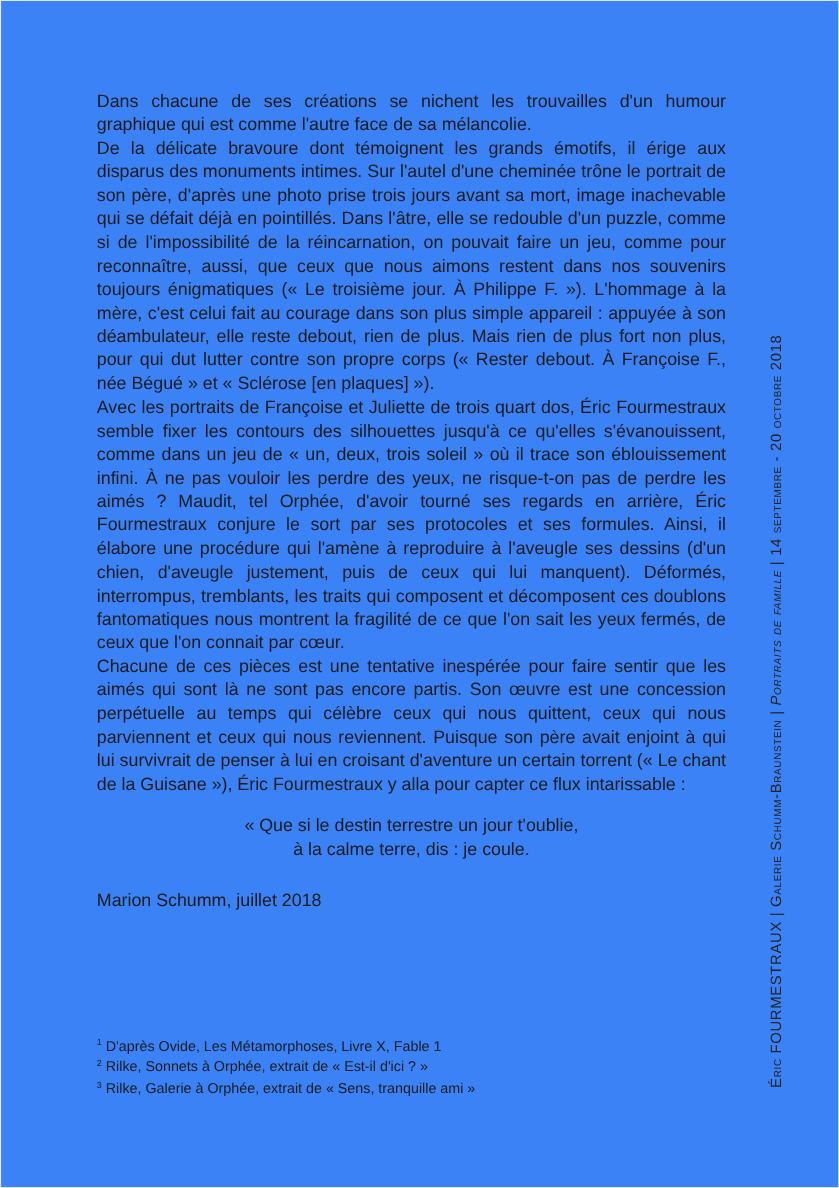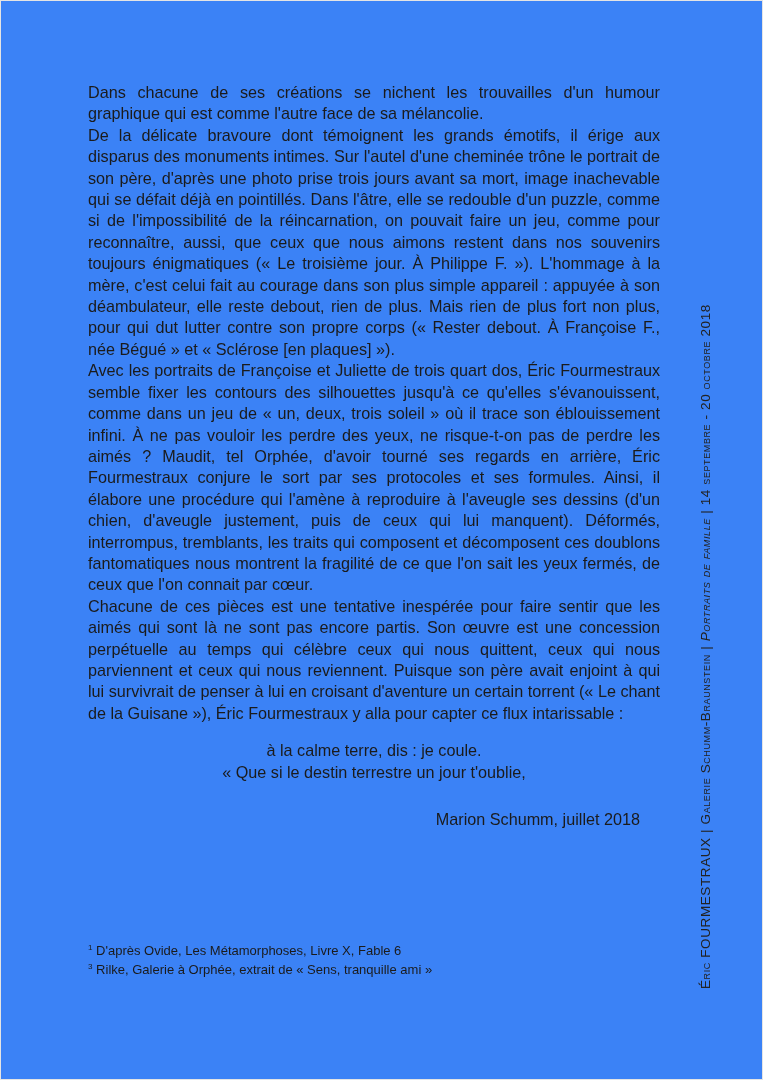--- a/index.html
+++ b/index.html
@@ -38,21 +38,21 @@
     font-size: 16.2px;
     line-height: 22px;
   }
   .quote sup, .footnote sup {
     font-size: 0.62em;
     vertical-align: super;
     line-height: 0;
   }
   .signature {
     margin-top: 26px;
-    text-align: right;
+    text-align: left;
     padding-right: 20px;
     font-size: 16.2px;
     line-height: 21.4px;
   }
   .footnotes {
     position: absolute;
     left: 88px;
     top: 941px;
     width: 560px;
   }
@@ -82,29 +82,30 @@
 
 <div class="page">
 
   <main class="content">
     <p>Dans chacune de ses créations se nichent les trouvailles d'un humour graphique qui est comme l'autre face de sa mélancolie.</p>
     <p>De la délicate bravoure dont témoignent les grands émotifs, il érige aux disparus des monuments intimes. Sur l'autel d'une cheminée trône le portrait de son père, d'après une photo prise trois jours avant sa mort, image inachevable qui se défait déjà en pointillés. Dans l'âtre, elle se redouble d'un puzzle, comme si de l'impossibilité de la réincarnation, on pouvait faire un jeu, comme pour reconnaître, aussi, que ceux que nous aimons restent dans nos souvenirs toujours énigmatiques (« Le troisième jour. À Philippe F. »). L'hommage à la mère, c'est celui fait au courage dans son plus simple appareil : appuyée à son déambulateur, elle reste debout, rien de plus. Mais rien de plus fort non plus, pour qui dut lutter contre son propre corps (« Rester debout. À Françoise F., née Bégué » et « Sclérose [en plaques] »).</p>
     <p>Avec les portraits de Françoise et Juliette de trois quart dos, Éric Fourmestraux semble fixer les contours des silhouettes jusqu'à ce qu'elles s'évanouissent, comme dans un jeu de « un, deux, trois soleil » où il trace son éblouissement infini. À ne pas vouloir les perdre des yeux, ne risque-t-on pas de perdre les aimés ? Maudit, tel Orphée, d'avoir tourné ses regards en arrière, Éric Fourmestraux conjure le sort par ses protocoles et ses formules. Ainsi, il élabore une procédure qui l'amène à reproduire à l'aveugle ses dessins (d'un chien, d'aveugle justement, puis de ceux qui lui manquent). Déformés, interrompus, tremblants, les traits qui composent et décomposent ces doublons fantomatiques nous montrent la fragilité de ce que l'on sait les yeux fermés, de ceux que l'on connait par cœur.</p>
     <p>Chacune de ces pièces est une tentative inespérée pour faire sentir que les aimés qui sont là ne sont pas encore partis. Son œuvre est une concession perpétuelle au temps qui célèbre ceux qui nous quittent, ceux qui nous parviennent et ceux qui nous reviennent. Puisque son père avait enjoint à qui lui survivrait de penser à lui en croisant d'aventure un certain torrent (« Le chant de la Guisane »), Éric Fourmestraux y alla pour capter ce flux intarissable :</p>
 
     <div class="quote">
+      <div>« Que si le destin terrestre un jour t'oublie,</div>
       <div>à la calme terre, dis : je coule.</div>
-      <div>« Que si le destin terrestre un jour t'oublie,</div>
     </div>
 
     <div class="signature">Marion Schumm, juillet 2018</div>
   </main>
 
   <footer class="footnotes">
-    <div class="footnote"><sup>1</sup> <span>D'après Ovide, Les Métamorphoses, Livre X, Fable 6</span></div>
+    <div class="footnote"><sup>1</sup> <span>D'après Ovide, Les Métamorphoses, Livre X, Fable 1</span></div>
+    <div class="footnote"><sup>2</sup> <span>Rilke, Sonnets à Orphée, extrait de « Est-il d'ici ? »</span></div>
     <div class="footnote"><sup>3</sup> <span>Rilke, Galerie à Orphée, extrait de « Sens, tranquille ami »</span></div>
   </footer>
 
   <aside class="sidebar">
     <span class="sc">Éric</span>
     <span class="caps">Fourmestraux</span>
     <span>|</span>
     <span class="sc">Galerie Schumm-Braunstein</span>
     <span>|</span>
     <span class="sc-italic">Portraits de famille</span>

